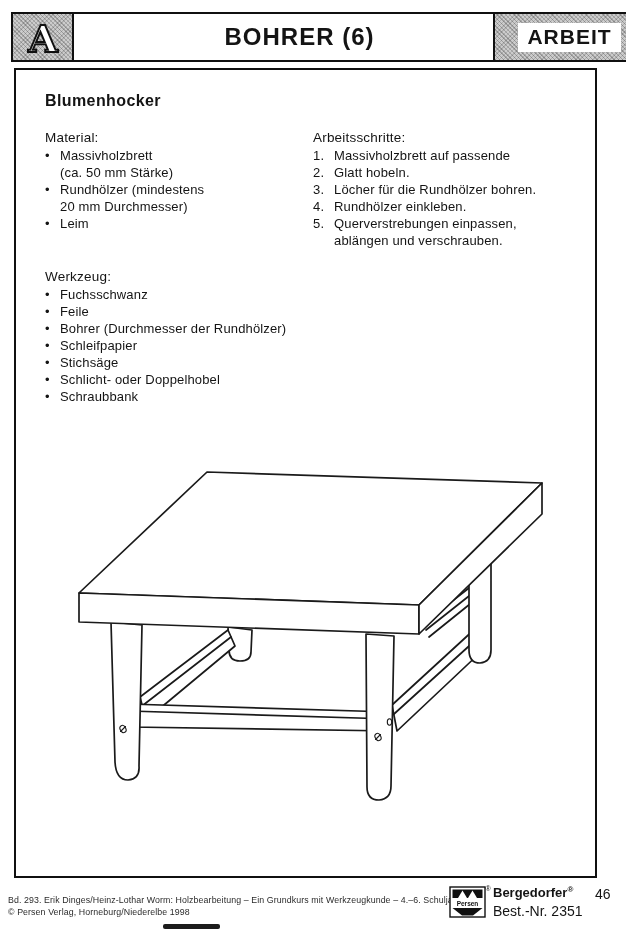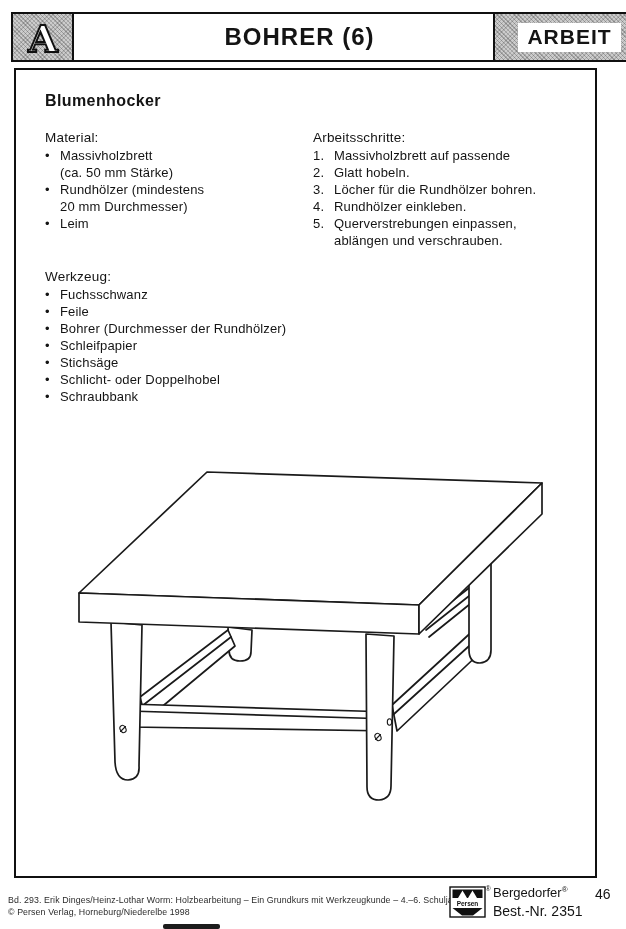--- a/index.html
+++ b/index.html
@@ -29,21 +29,21 @@
   
   .page-frame{left:14px;top:68px;width:583px;height:810px;border:2px solid #101010;box-sizing:border-box;background:transparent;}
   .doc-title{left:45px;top:92px;font-size:16px;font-weight:700;letter-spacing:.4px;}
   .sec-h{font-size:13.5px;font-weight:400;letter-spacing:.2px;}
   .body-list{font-size:13px;line-height:17px;letter-spacing:.15px;}
   .li{display:flex;}
   .blt{width:15px;flex:0 0 15px;}
   .num{width:21px;flex:0 0 21px;}
   
   .foot-line{font-size:8.8px;color:#2b2b2b;letter-spacing:.1px;}
-  .brand{font-size:13px;font-weight:400;}
+  .brand{font-size:13px;font-weight:700;}
   .brand sup{font-size:8px;}
   .order-no{font-size:14px;text-align:center;}
   .page-num{font-size:14px;}
   .smudge{left:163px;top:924px;width:57px;height:5px;background:#1c1c1c;border-radius:2px;filter:blur(.4px);}
 </style>
 </head>
 <body>
 
 <div class="abs logo-box halftone">
   <svg width="52" height="44" viewBox="0 0 52 44">

